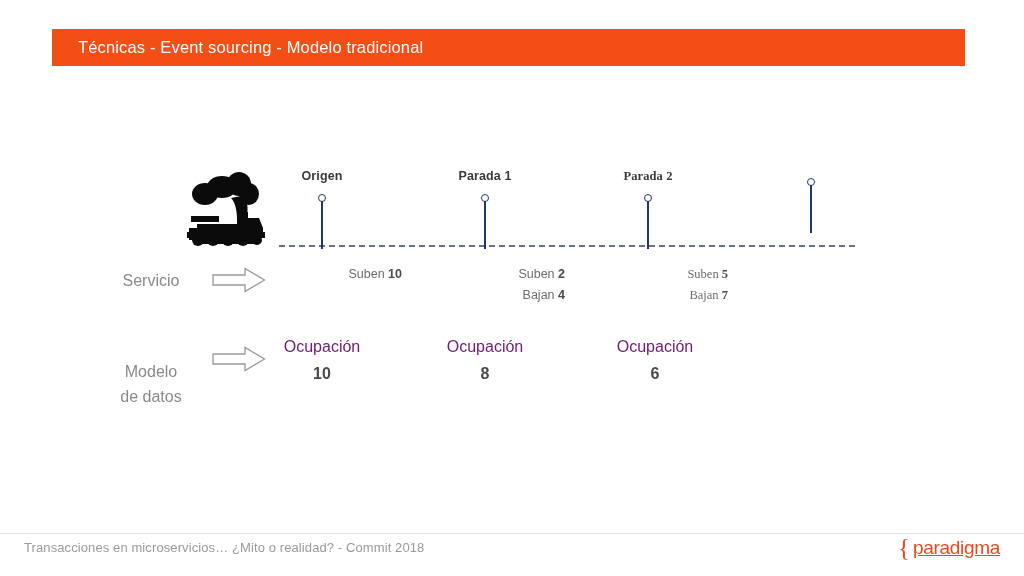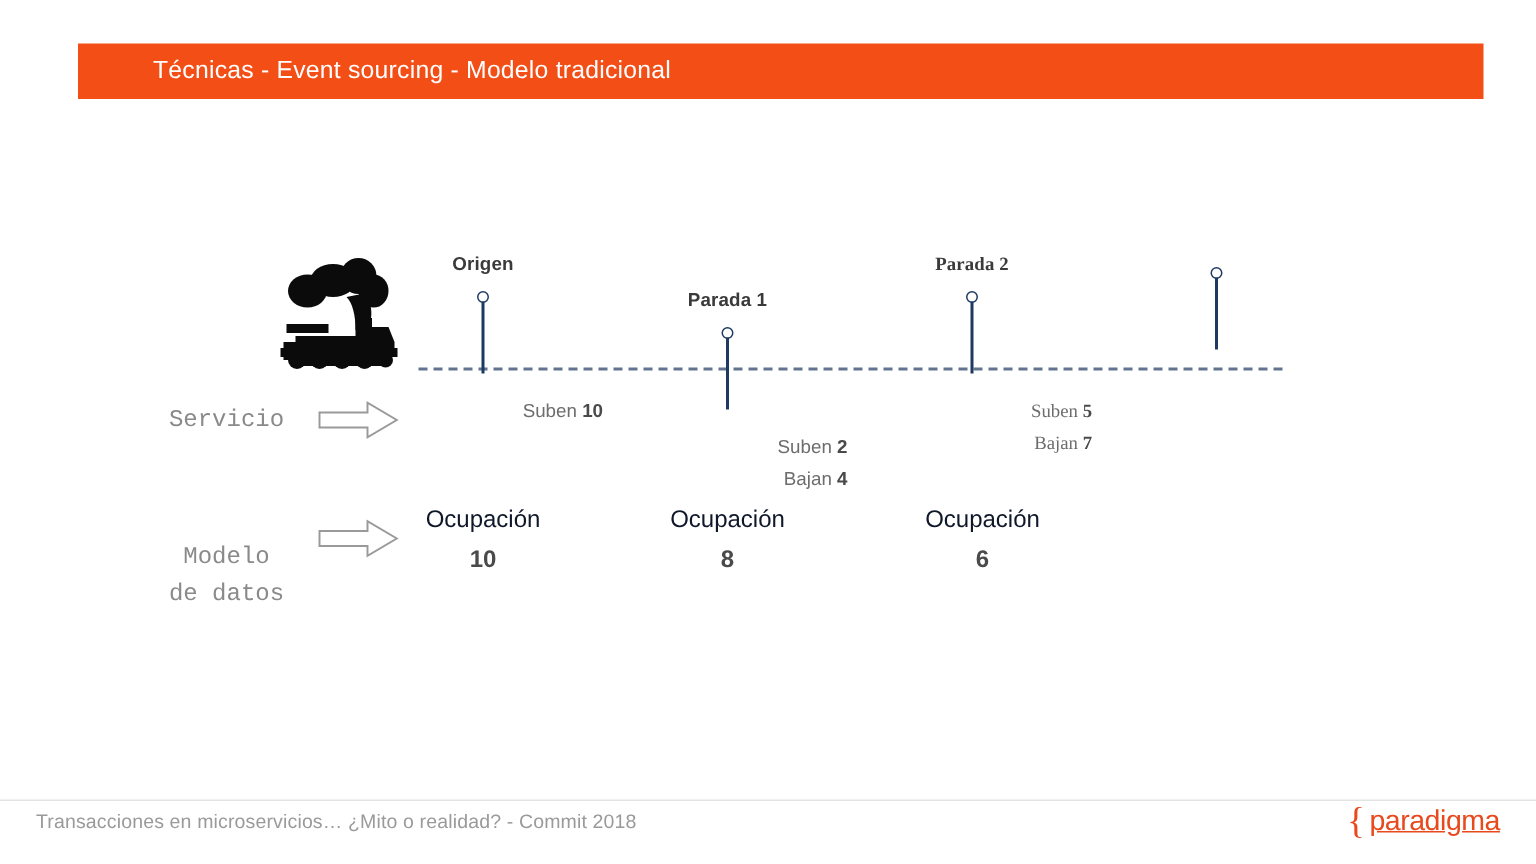--- a/index.html
+++ b/index.html
@@ -19,21 +19,20 @@
   
   #header-bar {
     position: absolute;
     left: 52px;
     top: 29px;
     width: 913px;
     height: 37px;
     background: #f44e17;
     display: flex;
     align-items: center;
-    padding-left: 24px;
   }
   #slide-title {
     color: #ffffff;
     font-size: 16.5px;
     font-weight: 400;
     letter-spacing: 0.15px;
     margin-left: 26px;
     white-space: nowrap;
   }
 
@@ -125,21 +124,20 @@
 
   
   .row-label {
     position: absolute;
     width: 150px;
     text-align: center;
     color: #8a8a8a;
     font-size: 16px;
     font-weight: 400;
     line-height: 25px;
-    font-family: Liberation Mono, monospace;
   }
   #label-servicio { left: 60px; top: 268px; }
   #label-modelo   { left: 60px; top: 335px; margin-top: 24px; }
 
   
   .block-arrow {
     position: absolute;
     width: 54px;
     height: 26px;
   }
@@ -149,21 +147,21 @@
   
   .occupancy {
     position: absolute;
     top: 336px;
     width: 170px;
     margin-left: -85px;
     text-align: center;
   }
   .occ-label {
     font-size: 16px;
-    color: #0f172a;
+    color: #701a75;
     line-height: 22px;
     font-weight: 400;
   }
   .occ-value {
     font-size: 16px;
     color: #4a4a4a;
     font-weight: bold;
     line-height: 25px;
     margin-top: 3px;
   }
@@ -254,21 +252,21 @@
       <span class="pin-stem"></span>
     </div>
     <div class="station-events">
       <div class="event-line">
         <span>Suben</span>
         <b>10</b>
       </div>
     </div>
   </div>
 
-  <div class="station" style="left:469px;margin-top:24px;">
+  <div class="station" style="left:469px;">
     <div class="station-name">Parada 1</div>
     <div class="station-pin">
       <span class="pin-dot"></span>
       <span class="pin-stem"></span>
     </div>
     <div class="station-events">
       <div class="event-line">
         <span>Suben</span>
         <b>2</b>
       </div>

